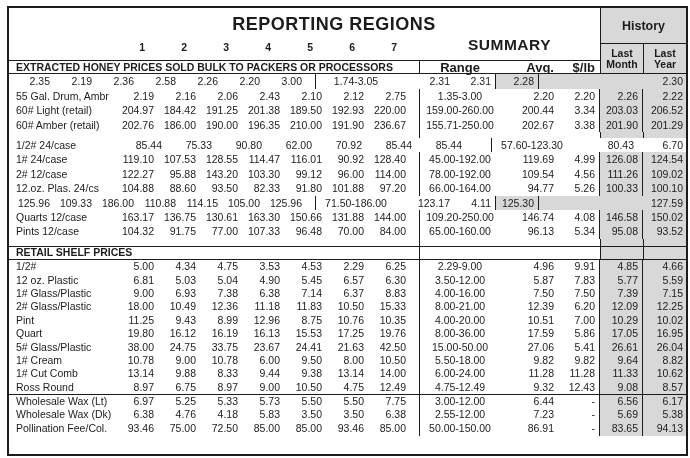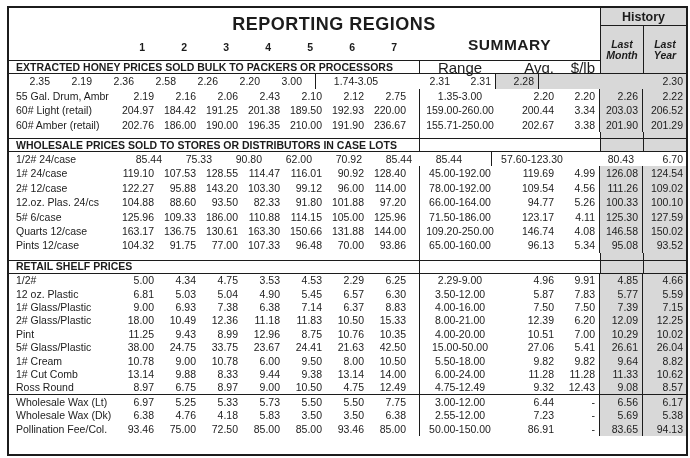--- a/index.html
+++ b/index.html
@@ -23,32 +23,32 @@
     font-weight:bold;font-size:10.5px;}
   .sec-inline{
     position:absolute;left:0;bottom:0;width:100%;height:13px;box-sizing:border-box;
     border-top:1px solid #1c1c1c;font-weight:bold;font-size:10.5px;
     padding-left:7px;display:flex;align-items:center;white-space:nowrap;
   }
   .hdr-sum{width:181px;flex:none;display:flex;flex-direction:column;justify-content:flex-end;}
   .sum-title{text-align:center;font-size:15.5px;font-weight:bold;letter-spacing:.5px;margin-bottom:6px;}
   .sum-cols{
     height:13px;box-sizing:border-box;border-top:1px solid #1c1c1c;border-left:1px solid #1c1c1c;
-    display:flex;align-items:center;font-weight:normal;font-size:15px;
+    display:flex;align-items:center;font-weight:bold;font-size:13px;
   }
   .sum-cols .h-rng{width:80px;text-align:center;}
   .sum-cols .h-avg{width:57px;text-align:right;padding-right:3px;box-sizing:border-box;}
   .sum-cols .h-plb{width:42px;text-align:right;padding-right:4px;box-sizing:border-box;}
   .hdr-hist{flex:1;border-left:1px solid #1c1c1c;background:#d8d8d8;display:flex;flex-direction:column;}
   .hist-title{
-    height:18px;box-sizing:border-box;border-bottom:1px solid #1c1c1c;
+    height:36px;box-sizing:border-box;border-bottom:1px solid #1c1c1c;
     display:flex;align-items:center;justify-content:center;
     font-size:12.5px;font-weight:bold;
   }
-  .hist-cols{flex:1;display:flex;font-style:italic;}
+  .hist-cols{flex:1;display:flex;}
   .hist-col{width:42px;box-sizing:border-box;display:flex;flex-direction:column;
     align-items:center;justify-content:center;font-size:10.5px;font-weight:bold;line-height:11px;}
   .hist-col.yr2{flex:1;border-left:1px solid #1c1c1c;}
   
   .row{display:flex;align-items:center;box-sizing:border-box;font-size:10.5px;line-height:1;}
   .row.bt{border-top:1px solid #1c1c1c;}
   .row.bb{border-bottom:1px solid #1c1c1c;}
   .c{box-sizing:border-box;height:100%;display:flex;align-items:center;}
   .c.lbl{width:104px;padding-left:7px;white-space:nowrap;flex:none;}
   .c.v{width:42px;justify-content:flex-end;padding-right:1px;flex:none;}
@@ -167,26 +167,20 @@
           <div class="c plb">3.38</div>
           <div class="c mon">201.90</div>
           <div class="c yr">201.29</div>
         </div>
         <div class="row" style="height: 6px;">
           <div class="c secspan"></div>
           <div class="c sumspan"></div>
           <div class="c mon"></div>
           <div class="c yr"></div>
         </div>
-        <div class="row bt bb" style="height: 14px;">
-          <div class="c secspan">WHOLESALE PRICES SOLD TO STORES OR DISTRIBUTORS IN CASE LOTS</div>
-          <div class="c sumspan"></div>
-          <div class="c mon"></div>
-          <div class="c yr"></div>
-        </div>
         <div class="row" style="height: 14.4px; gap: 8px;">
           <div class="c lbl">1/2# 24/case</div>
           <div class="c v">85.44</div>
           <div class="c v">75.33</div>
           <div class="c v">90.80</div>
           <div class="c v">62.00</div>
           <div class="c v">70.92</div>
           <div class="c v">85.44</div>
           <div class="c v">85.44</div>
           <div class="c sp"></div>
@@ -238,21 +232,20 @@
           <div class="c v">101.88</div>
           <div class="c v">97.20</div>
           <div class="c sp"></div>
           <div class="c rng">66.00-164.00</div>
           <div class="c avg">94.77</div>
           <div class="c plb">5.26</div>
           <div class="c mon">100.33</div>
           <div class="c yr">100.10</div>
         </div>
         <div class="row" style="height: 14.4px;">
-          <div class="c lbl">5# 6/case</div>
           <div class="c v">125.96</div>
           <div class="c v">109.33</div>
           <div class="c v">186.00</div>
           <div class="c v">110.88</div>
           <div class="c v">114.15</div>
           <div class="c v">105.00</div>
           <div class="c v">125.96</div>
           <div class="c sp"></div>
           <div class="c rng">71.50-186.00</div>
           <div class="c avg">123.17</div>
@@ -277,21 +270,21 @@
           <div class="c yr">150.02</div>
         </div>
         <div class="row" style="height: 14.4px;">
           <div class="c lbl">Pints 12/case</div>
           <div class="c v">104.32</div>
           <div class="c v">91.75</div>
           <div class="c v">77.00</div>
           <div class="c v">107.33</div>
           <div class="c v">96.48</div>
           <div class="c v">70.00</div>
-          <div class="c v">93.86</div>
+          <div class="c v">84.00</div>
           <div class="c sp"></div>
           <div class="c rng">65.00-160.00</div>
           <div class="c avg">96.13</div>
           <div class="c plb">5.34</div>
           <div class="c mon">95.08</div>
           <div class="c yr">93.52</div>
         </div>
         <div class="row" style="height: 7px;">
           <div class="c secspan"></div>
           <div class="c sumspan"></div>
@@ -376,20 +369,36 @@
           <div class="c v">12.96</div>
           <div class="c v">8.75</div>
           <div class="c v">10.76</div>
           <div class="c v">10.35</div>
           <div class="c sp"></div>
           <div class="c rng">4.00-20.00</div>
           <div class="c avg">10.51</div>
           <div class="c plb">7.00</div>
           <div class="c mon">10.29</div>
           <div class="c yr">10.02</div>
+        </div>
+        <div class="row" style="height: 13.4px;">
+          <div class="c lbl">Quart</div>
+          <div class="c v">19.80</div>
+          <div class="c v">16.12</div>
+          <div class="c v">16.19</div>
+          <div class="c v">16.13</div>
+          <div class="c v">15.53</div>
+          <div class="c v">17.25</div>
+          <div class="c v">19.76</div>
+          <div class="c sp"></div>
+          <div class="c rng">8.00-36.00</div>
+          <div class="c avg">17.59</div>
+          <div class="c plb">5.86</div>
+          <div class="c mon">17.05</div>
+          <div class="c yr">16.95</div>
         </div>
         <div class="row" style="height: 13.4px;">
           <div class="c lbl">5# Glass/Plastic</div>
           <div class="c v">38.00</div>
           <div class="c v">24.75</div>
           <div class="c v">33.75</div>
           <div class="c v">23.67</div>
           <div class="c v">24.41</div>
           <div class="c v">21.63</div>
           <div class="c v">42.50</div>

